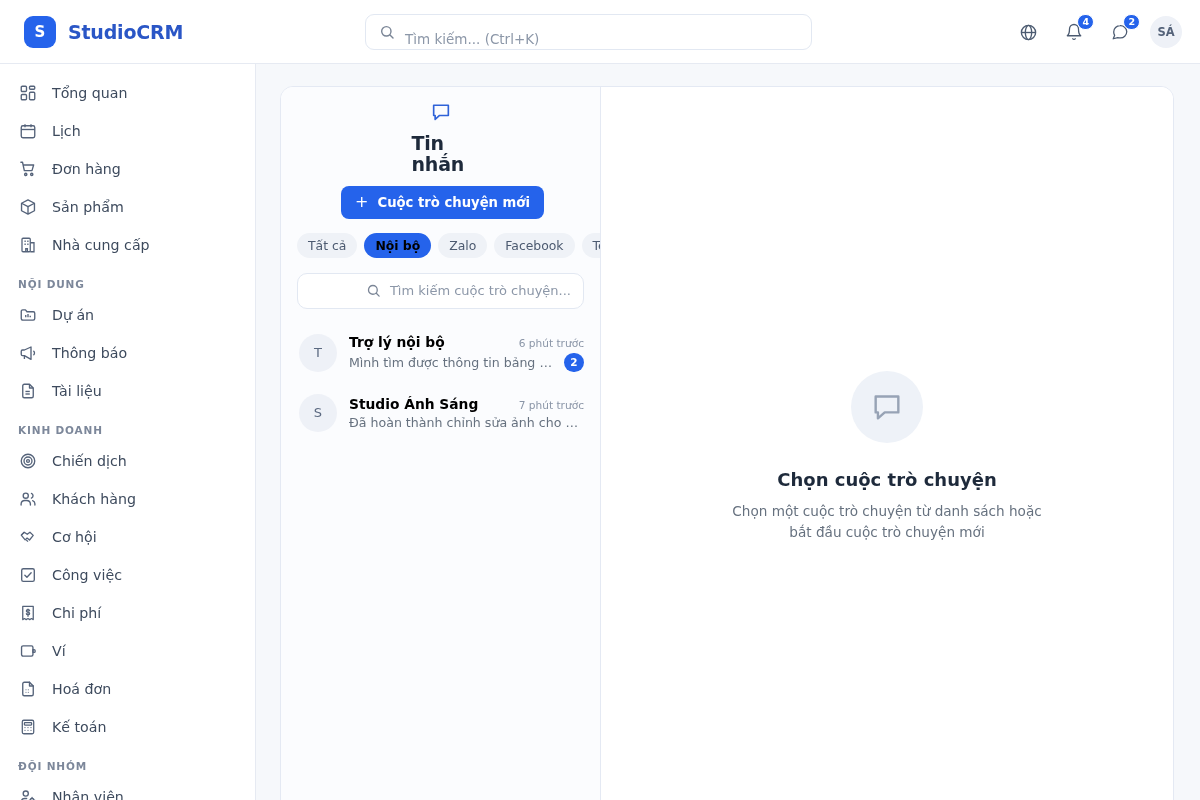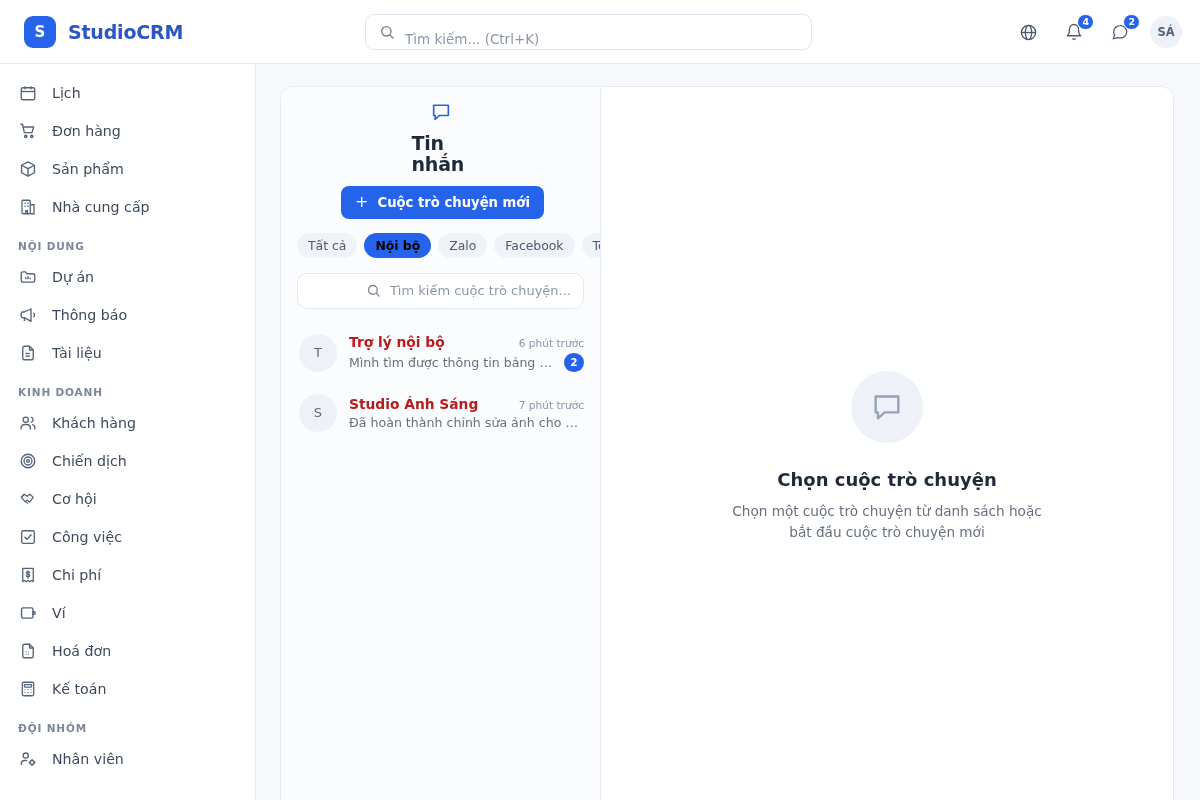--- a/index.html
+++ b/index.html
@@ -173,21 +173,21 @@
   .conv-avatar {
     width: 38px; height: 38px; flex: 0 0 38px;
     border-radius: 50%;
     background: #eef1f7; color: #5b6980;
     display: flex; align-items: center; justify-content: center;
     font-size: 13px; font-weight: 500;
   }
   .conv-body { flex: 1; min-width: 0; }
   .conv-row1 { display: flex; align-items: baseline; justify-content: space-between; gap: 8px; }
   .conv-name {
-    font-size: 13.8px; font-weight: 700; color: #b91c1c;
+    font-size: 13.8px; font-weight: 700; color: #000000;
     white-space: nowrap; overflow: hidden; text-overflow: ellipsis;
   }
   .conv-time { font-size: 10.6px; color: #8a95a7; white-space: nowrap; flex: 0 0 auto; }
   .conv-row2 { display: flex; align-items: center; justify-content: space-between; gap: 8px; margin-top: 3px; }
   .conv-preview {
     font-size: 12.6px; color: #66717f;
     white-space: nowrap; overflow: hidden; text-overflow: ellipsis;
   }
   .conv-badge {
     min-width: 20px; height: 19px; padding: 0 6px;
@@ -272,20 +272,31 @@
         </span>
         <span class="badge">2</span>
       </div>
 
       <div class="avatar-top">SÁ</div>
     </div>
   </div>
 
   <nav class="sidebar">
 
+    <div class="nav-item">
+      <span class="ico">
+        <svg width="18" height="18" viewBox="0 0 24 24" fill="none" stroke="currentColor" stroke-width="1.8">
+          <rect x="3" y="3" width="7" height="7" rx="1.4"></rect>
+            <rect x="14" y="3" width="7" height="4" rx="1.2"></rect>
+          <rect x="14" y="11" width="7" height="10" rx="1.4"></rect>
+            <rect x="3" y="14" width="7" height="7" rx="1.4"></rect>
+        </svg>
+      </span>
+      <span>Tổng quan</span>
+    </div>
 
     <div class="nav-item">
       <span class="ico">
         <svg width="18" height="18" viewBox="0 0 24 24" fill="none" stroke="currentColor" stroke-width="1.8">
           <rect x="3" y="5" width="18" height="16" rx="2.2"></rect>
             <line x1="3" y1="10" x2="21" y2="10"></line>
           <line x1="8" y1="3" x2="8" y2="7"></line>
             <line x1="16" y1="3" x2="16" y2="7"></line>
         </svg>
       </span>
@@ -363,39 +374,39 @@
             <line x1="8.6" y1="16" x2="14.4" y2="16"></line>
         </svg>
       </span>
       <span>Tài liệu</span>
     </div>
 
     <div class="nav-section">KINH DOANH</div>
 
     <div class="nav-item">
       <span class="ico">
+        <svg width="18" height="18" viewBox="0 0 24 24" fill="none" stroke="currentColor" stroke-width="1.8">
+          <circle cx="12" cy="12" r="9"></circle>
+            <circle cx="12" cy="12" r="5.3"></circle>
+            <circle cx="12" cy="12" r="1.9"></circle>
+        </svg>
+      </span>
+      <span>Chiến dịch</span>
+    </div>
+
+    <div class="nav-item">
+      <span class="ico">
         <svg width="18" height="18" viewBox="0 0 24 24" fill="none" stroke="currentColor" stroke-width="1.8" stroke-linecap="round">
           <circle cx="9" cy="7.6" r="3.4"></circle>
             <path d="M2.8 20v-1.4A5 5 0 0 1 7.8 14h2.4a5 5 0 0 1 5 4.6V20"></path>
           <path d="M16.6 4.6a3.4 3.4 0 0 1 0 6.3"></path>
             <path d="M18.2 14.2a4.4 4.4 0 0 1 3 4.2V20"></path>
         </svg>
       </span>
       <span>Khách hàng</span>
-    </div>
-
-    <div class="nav-item">
-      <span class="ico">
-        <svg width="18" height="18" viewBox="0 0 24 24" fill="none" stroke="currentColor" stroke-width="1.8">
-          <circle cx="12" cy="12" r="9"></circle>
-            <circle cx="12" cy="12" r="5.3"></circle>
-            <circle cx="12" cy="12" r="1.9"></circle>
-        </svg>
-      </span>
-      <span>Chiến dịch</span>
     </div>
 
     <div class="nav-item">
       <span class="ico">
         <svg width="18" height="18" viewBox="0 0 24 24" fill="none" stroke="currentColor" stroke-width="1.7" stroke-linejoin="round">
           <path d="M3 9.5 7 5.6l4 2.8 3.6-2.8 4.4 4.2-5 6.2-3.2-2.6-2.6 2.4z"></path>
           <path d="M9.6 15.8 12 18.2"></path>
             <path d="M7 5.6 3 9.5"></path>
         </svg>
       </span>

